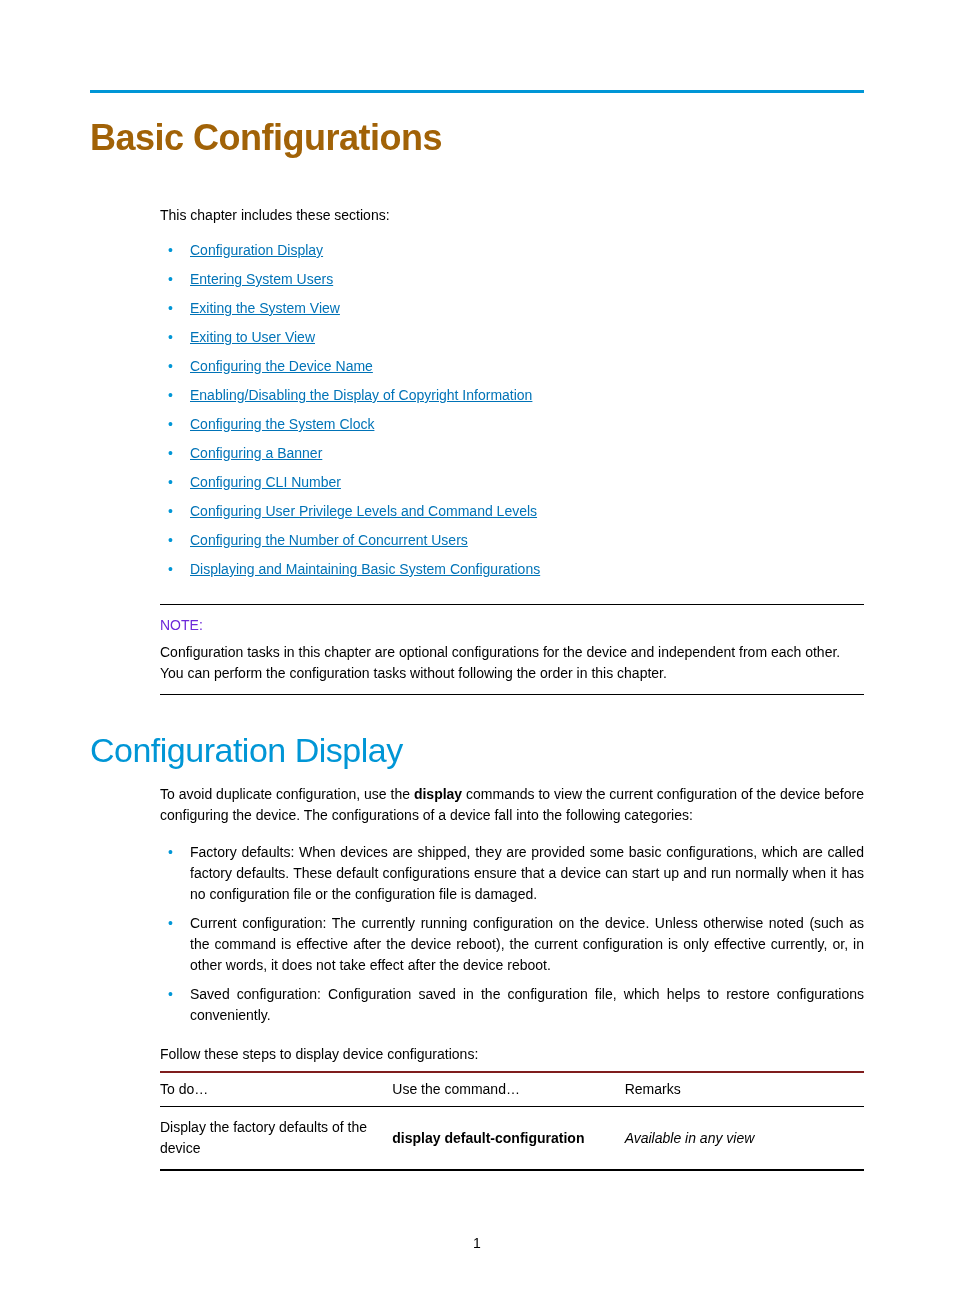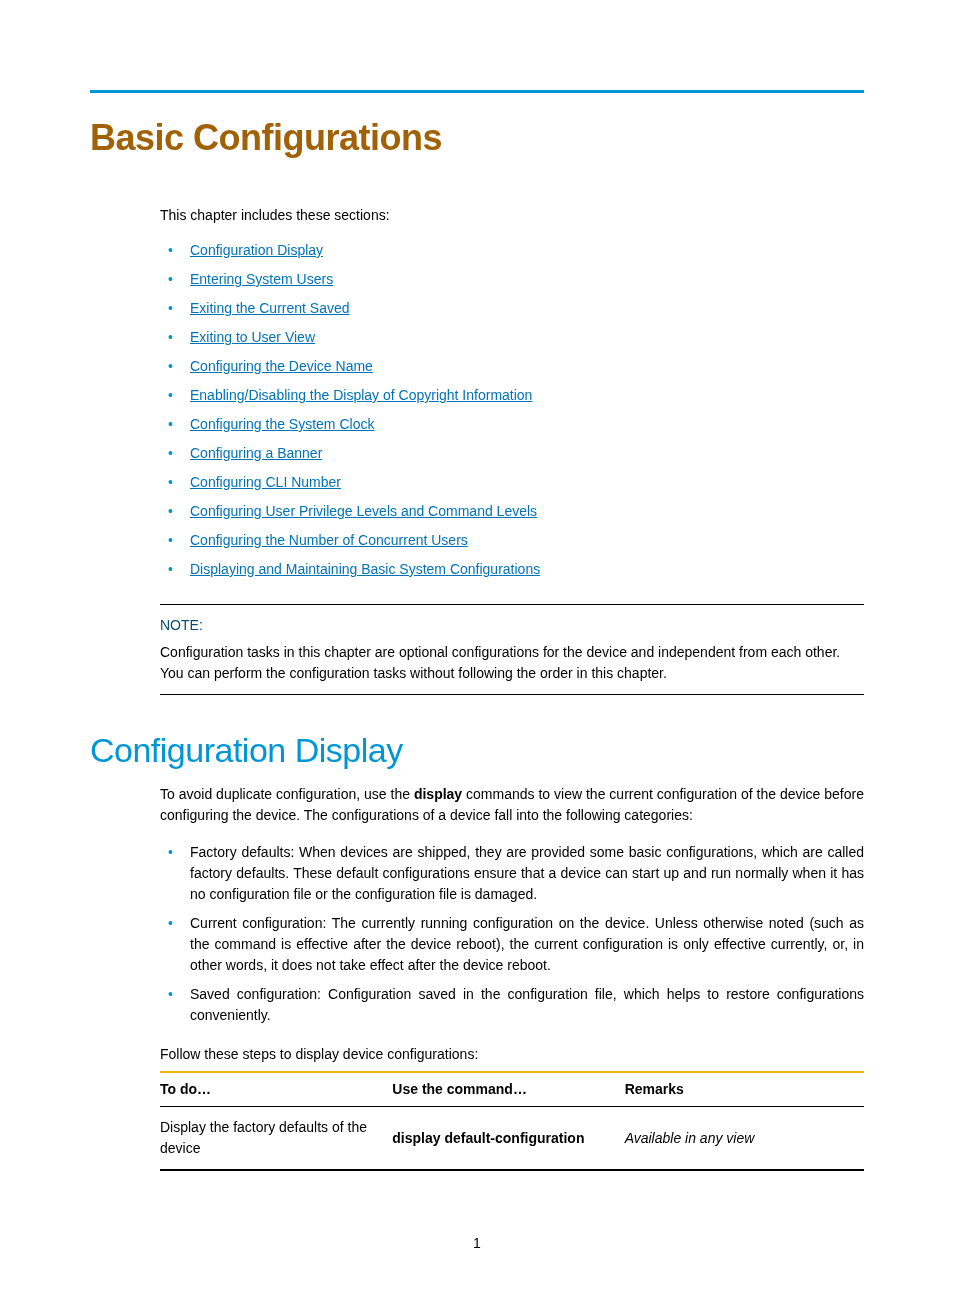--- a/index.html
+++ b/index.html
@@ -51,21 +51,21 @@
       text-decoration: underline;
     }
     .note-block {
       margin-left: 70px;
       border-top: 1px solid #000;
       border-bottom: 1px solid #000;
       padding: 10px 0 10px 0;
       margin-bottom: 30px;
     }
     .note-label {
-      color: #0c4a6e;
+      color: #6d28d9;
       margin-bottom: 6px;
     }
     .note-text {
       line-height: 1.5;
     }
     h2.section-title {
       font-family: Arial, Helvetica, sans-serif;
       font-size: 34px;
       font-weight: normal;
       color: #0096d6;
@@ -100,22 +100,22 @@
       margin-left: 70px;
       margin-bottom: 6px;
     }
     table.cmd-table {
       width: calc(100% - 70px);
       margin-left: 70px;
       border-collapse: collapse;
     }
     table.cmd-table th {
       text-align: left;
-      font-weight: bold;
-      border-top: 2px solid #eab308;
+      font-weight: normal;
+      border-top: 2px solid #7f1d1d;
       border-bottom: 1px solid #000;
       padding: 6px 10px 6px 0;
     }
     table.cmd-table td {
       border-bottom: 2px solid #000;
       padding: 10px 10px 10px 0;
       vertical-align: middle;
     }
     table.cmd-table td.col-todo { width: 33%; }
     table.cmd-table td.col-cmd { width: 33%; font-weight: bold; }
@@ -135,21 +135,21 @@
 
 <div class="top-rule"></div>
 
 <h1 class="main-title">Basic Configurations</h1>
 
 <p class="intro-text">This chapter includes these sections:</p>
 
 <ul class="toc">
   <li><a href="#">Configuration Display</a></li>
   <li><a href="#">Entering System Users</a></li>
-  <li><a href="#">Exiting the Current Saved</a></li>
+  <li><a href="#">Exiting the System View</a></li>
   <li><a href="#">Exiting to User View</a></li>
   <li><a href="#">Configuring the Device Name</a></li>
   <li><a href="#">Enabling/Disabling the Display of Copyright Information</a></li>
   <li><a href="#">Configuring the System Clock</a></li>
   <li><a href="#">Configuring a Banner</a></li>
   <li><a href="#">Configuring CLI Number</a></li>
   <li><a href="#">Configuring User Privilege Levels and Command Levels</a></li>
   <li><a href="#">Configuring the Number of Concurrent Users</a></li>
   <li><a href="#">Displaying and Maintaining Basic System Configurations</a></li>
 </ul>

